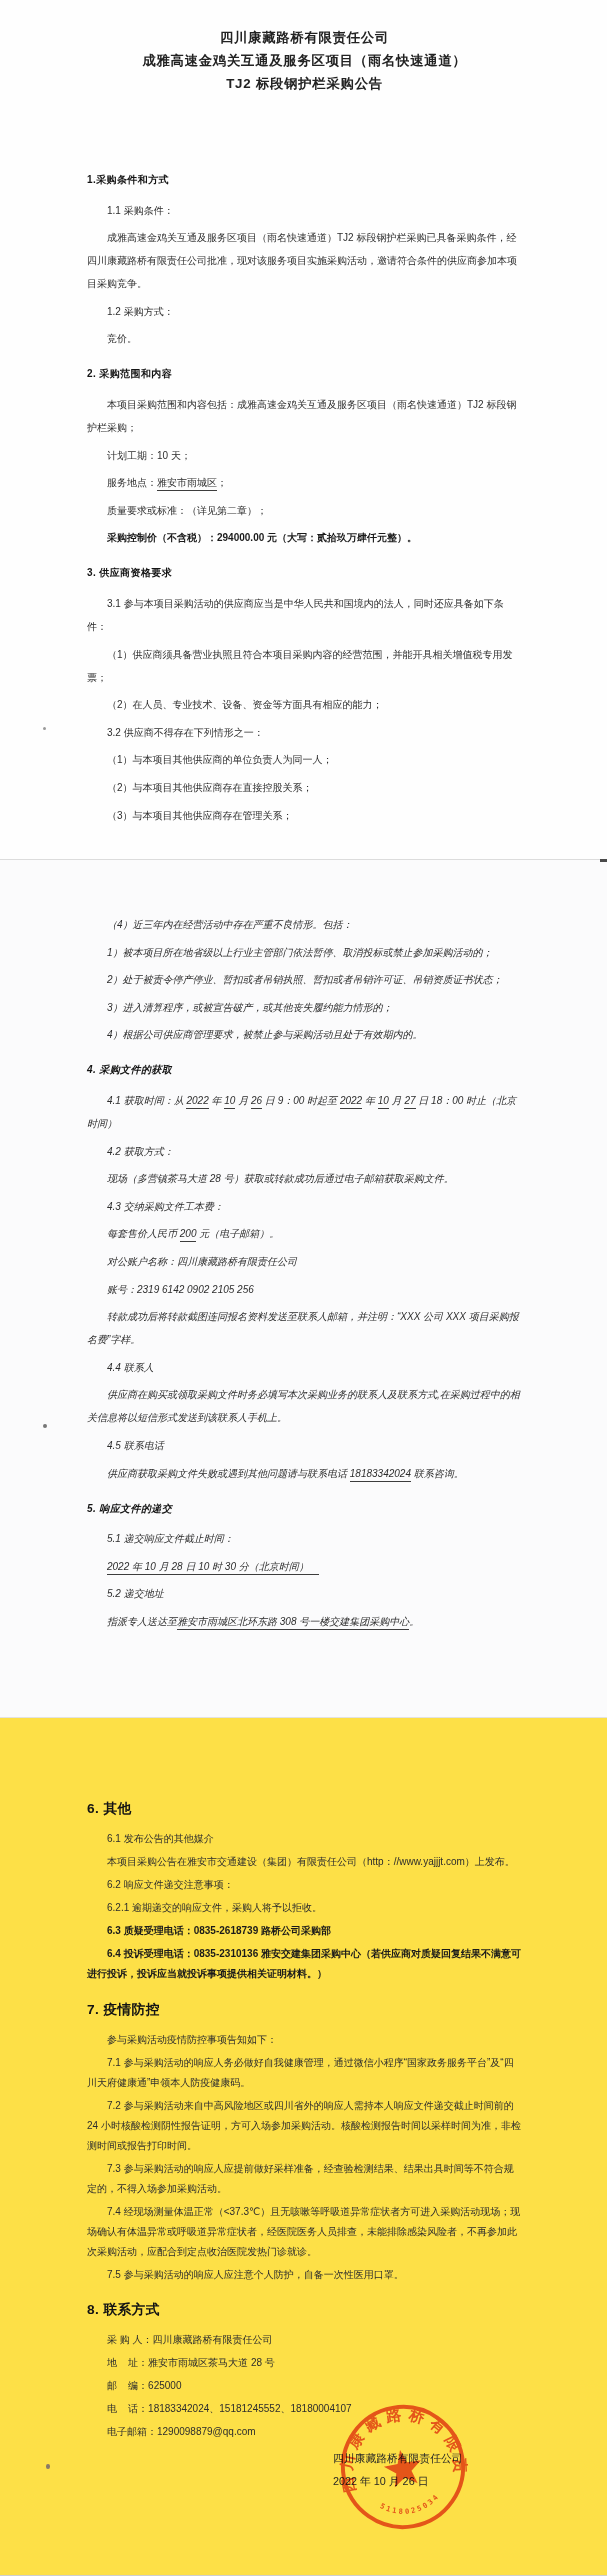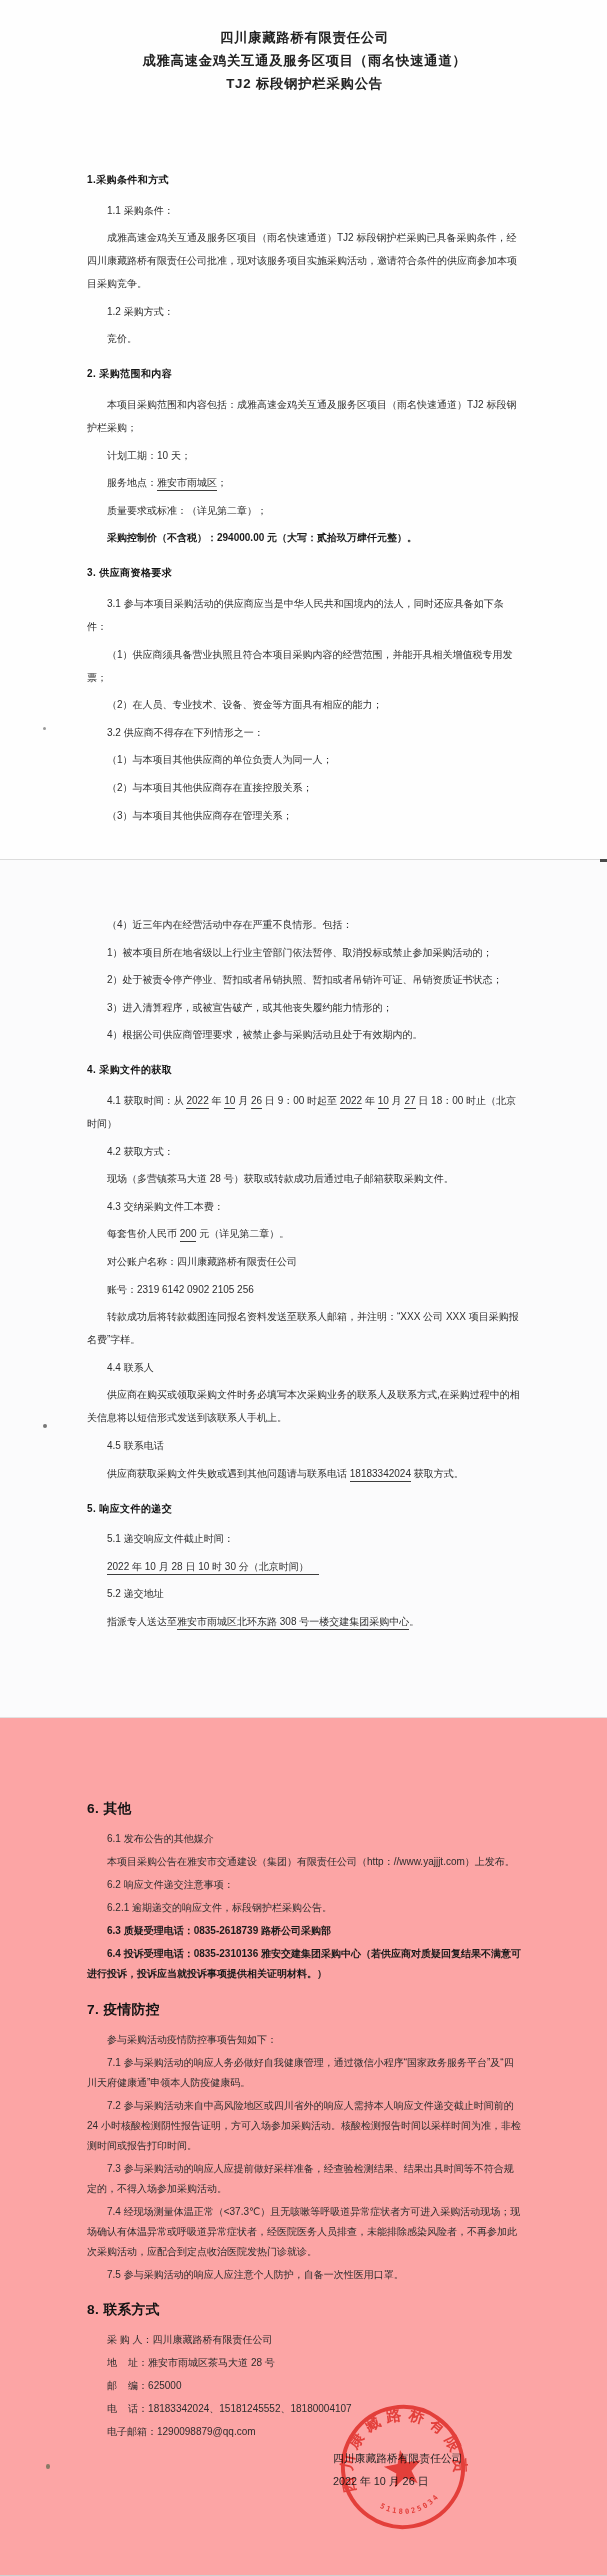--- a/index.html
+++ b/index.html
@@ -1,22 +1,22 @@
 <!DOCTYPE html>
 <html style="font-size:12px"><head>
 <meta charset="utf-8">
 <style>
   html,body{margin:0;padding:0;background:#ffffff;}
   #doc{position:relative;width:607px;height:2576px;overflow:hidden;
        font-family:"Liberation Sans","DejaVu Sans",sans-serif;
        color:#2d2d2d;border-bottom:1.5px solid #cfcfcf;box-sizing:border-box;}
   .pg{position:absolute;left:0;width:607px;box-sizing:border-box;padding:0 85px 0 87px;}
   .pg1{top:0;height:859px;background:#fefefe;padding-top:26px;}
-  .pg2{top:859px;height:859px;background:#fbfbfc;border-top:0.8px solid #dcdcdc;padding-top:53px;}
-  .pg3{top:1717px;height:859px;background:#fca5a5;border-top:0.8px solid #e2e2e2;padding-top:79px;}
+  .pg2{top:859px;height:859px;background:#fbfbfc;border-top:0.8px solid #dcdcdc;padding-top:53px;font-style:italic;}
+  .pg3{top:1717px;height:859px;background:#fde047;border-top:0.8px solid #e2e2e2;padding-top:79px;}
   .tick{position:absolute;right:0;top:-1.5px;width:6.8px;height:3px;background:#4a4a4a;}
   .title{ text-align:center;font-size:13.3px;font-weight:600;color:#222;
           line-height:23px;margin:0;letter-spacing:0.8px;}
   .h{font-size:10px;font-weight:700;color:#141414;margin:12px 0 7.6px;line-height:23px;letter-spacing:0.4px;}
   .gap-title{margin-top:73px;}
   p.t{margin:0 0 4.6px;font-size:10px;line-height:23px;text-indent:2em;
       white-space:pre-wrap;word-break:break-all;}
   .pg3 p.t{line-height:20px;margin-bottom:3px;}
   .pg3 .h{font-size:13.7px;margin:13.7px 0 9px;}
   .b{font-weight:700;color:#1a1a1a;}
@@ -70,42 +70,42 @@
     <p class="t">1）被本项目所在地省级以上行业主管部门依法暂停、取消投标或禁止参加采购活动的；</p>
     <p class="t">2）处于被责令停产停业、暂扣或者吊销执照、暂扣或者吊销许可证、吊销资质证书状态；</p>
     <p class="t">3）进入清算程序，或被宣告破产，或其他丧失履约能力情形的；</p>
     <p class="t">4）根据公司供应商管理要求，被禁止参与采购活动且处于有效期内的。</p>
 
     <div class="h">4. 采购文件的获取</div>
     <p class="t"><span>4.1 获取时间：从 </span><span class="u">2022</span><span> 年 </span><span class="u">10</span><span> 月 </span><span class="u">26</span><span> 日 9：00 时起至 </span><span class="u">2022</span><span> 年 </span><span class="u">10</span><span> 月 </span><span class="u">27</span><span> 日 18：00 时止（北京时间）</span></p>
     <p class="t">4.2 获取方式：</p>
     <p class="t">现场（多营镇茶马大道 28 号）获取或转款成功后通过电子邮箱获取采购文件。</p>
     <p class="t">4.3 交纳采购文件工本费：</p>
-    <p class="t"><span>每套售价人民币 </span><span class="u">200</span><span> 元（详见第二章）。</span></p>
+    <p class="t"><span>每套售价人民币 </span><span class="u">200</span><span> 元（电子邮箱）。</span></p>
     <p class="t">对公账户名称：四川康藏路桥有限责任公司</p>
     <p class="t">账号：2319 6142 0902 2105 256</p>
     <p class="t">转款成功后将转款截图连同报名资料发送至联系人邮箱，并注明：“XXX 公司 XXX 项目采购报名费”字样。</p>
     <p class="t">4.4 联系人</p>
     <p class="t">供应商在购买或领取采购文件时务必填写本次采购业务的联系人及联系方式,在采购过程中的相关信息将以短信形式发送到该联系人手机上。</p>
     <p class="t">4.5 联系电话</p>
-    <p class="t"><span>供应商获取采购文件失败或遇到其他问题请与联系电话 </span><span class="u">18183342024</span><span> 获取方式。</span></p>
+    <p class="t"><span>供应商获取采购文件失败或遇到其他问题请与联系电话 </span><span class="u">18183342024</span><span> 联系咨询。</span></p>
 
     <div class="h">5. 响应文件的递交</div>
     <p class="t">5.1 递交响应文件截止时间：</p>
     <p class="t"><span class="u">2022 年 10 月 28 日 10 时 30 分（北京时间）　</span></p>
     <p class="t">5.2 递交地址</p>
     <p class="t"><span>指派专人送达至</span><span class="u">雅安市雨城区北环东路 308 号一楼交建集团采购中心</span><span>。</span></p>
   </div>
 
   <div class="pg pg3">
     <div class="h" style="margin-top:0">6. 其他</div>
     <p class="t">6.1 发布公告的其他媒介</p>
     <p class="t">本项目采购公告在雅安市交通建设（集团）有限责任公司（http：//www.yajjjt.com）上发布。</p>
     <p class="t">6.2 响应文件递交注意事项：</p>
-    <p class="t">6.2.1 逾期递交的响应文件，标段钢护栏采购公告。</p>
+    <p class="t">6.2.1 逾期递交的响应文件，采购人将予以拒收。</p>
     <p class="t b">6.3 质疑受理电话：0835-2618739 路桥公司采购部</p>
     <p class="t b">6.4 投诉受理电话：0835-2310136 雅安交建集团采购中心（若供应商对质疑回复结果不满意可进行投诉，投诉应当就投诉事项提供相关证明材料。）</p>
 
     <div class="h">7. 疫情防控</div>
     <p class="t">参与采购活动疫情防控事项告知如下：</p>
     <p class="t">7.1 参与采购活动的响应人务必做好自我健康管理，通过微信小程序“国家政务服务平台”及“四川天府健康通”申领本人防疫健康码。</p>
     <p class="t">7.2 参与采购活动来自中高风险地区或四川省外的响应人需持本人响应文件递交截止时间前的 24 小时核酸检测阴性报告证明，方可入场参加采购活动。核酸检测报告时间以采样时间为准，非检测时间或报告打印时间。</p>
     <p class="t">7.3 参与采购活动的响应人应提前做好采样准备，经查验检测结果、结果出具时间等不符合规定的，不得入场参加采购活动。</p>
     <p class="t">7.4 经现场测量体温正常（&lt;37.3℃）且无咳嗽等呼吸道异常症状者方可进入采购活动现场；现场确认有体温异常或呼吸道异常症状者，经医院医务人员排查，未能排除感染风险者，不再参加此次采购活动，应配合到定点收治医院发热门诊就诊。</p>
     <p class="t">7.5 参与采购活动的响应人应注意个人防护，自备一次性医用口罩。</p>

